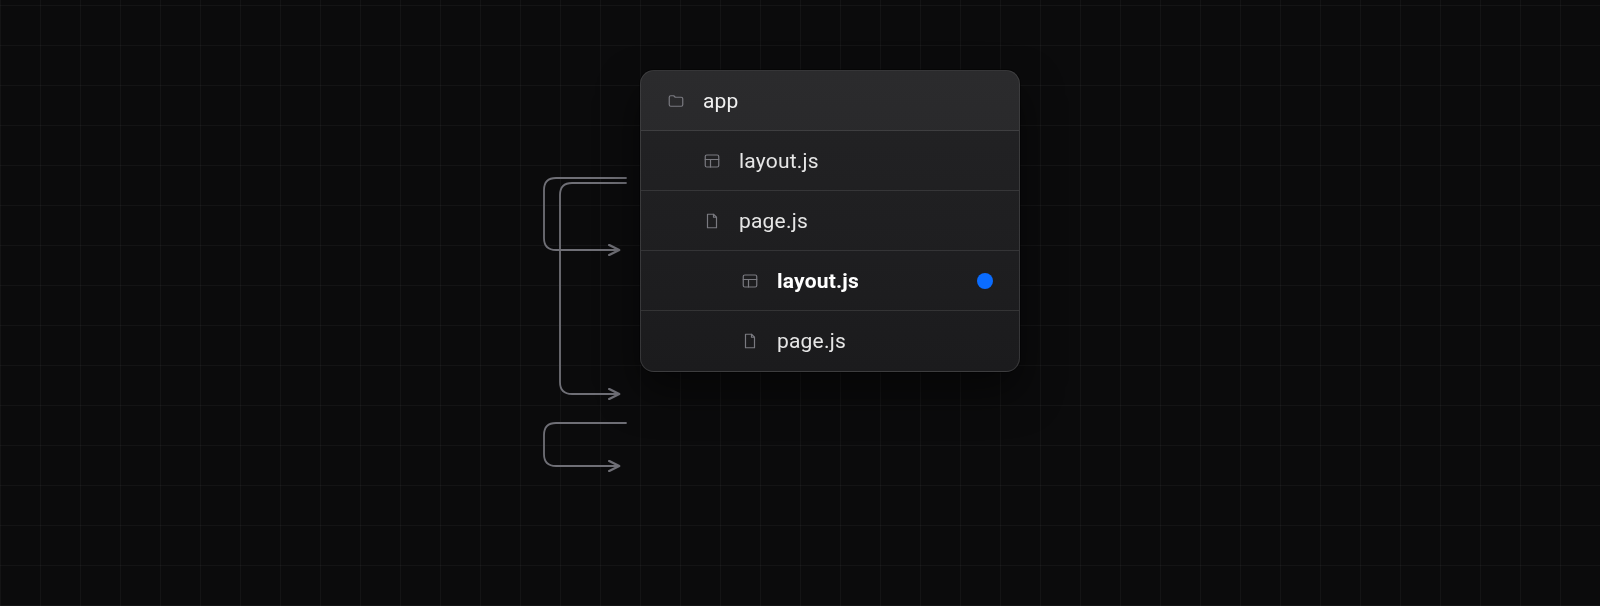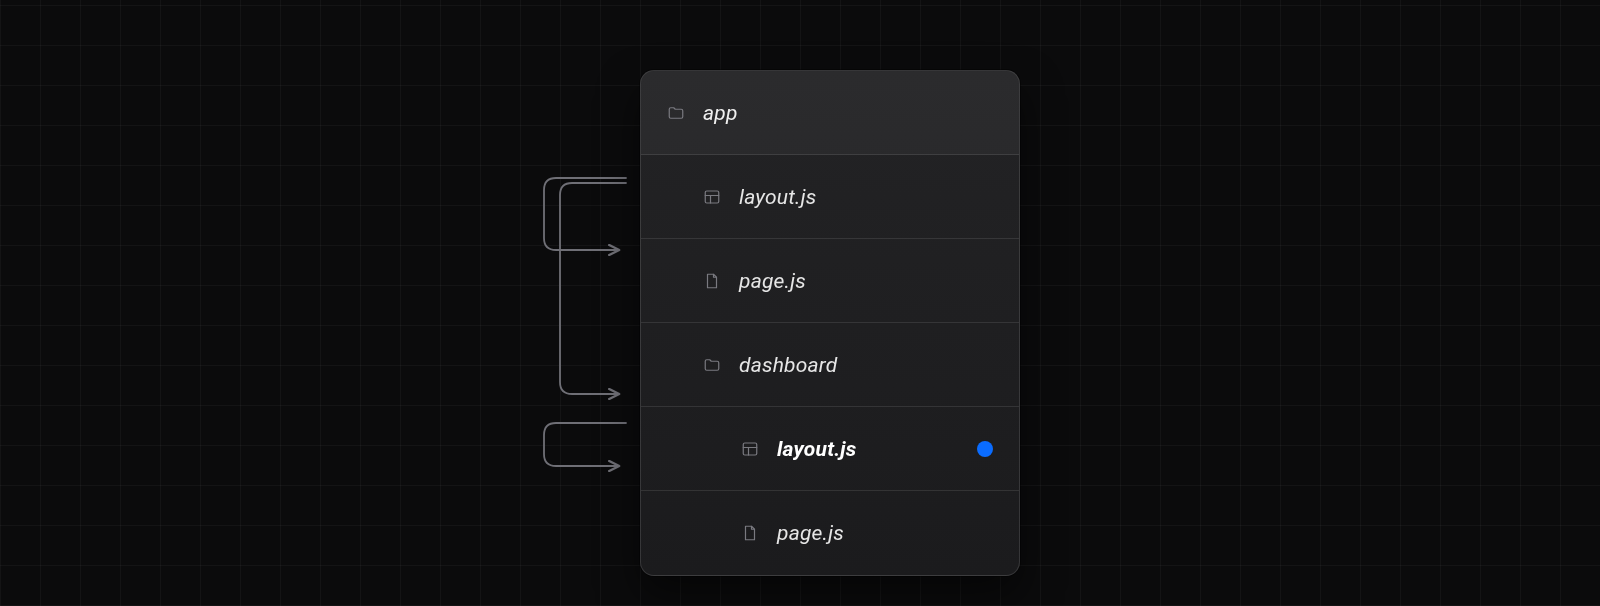--- a/index.html
+++ b/index.html
@@ -30,25 +30,24 @@
     border: 1px solid rgba(255,255,255,0.12);
     border-radius: 14px;
     overflow: hidden;
     background: linear-gradient(180deg, #232325 0%, #1b1b1d 100%);
     box-shadow: 0 0 0 1px rgba(0,0,0,0.4), 0 20px 40px rgba(0,0,0,0.5);
   }
 
   .row {
     display: flex;
     align-items: center;
-    height: 84px;
+    height: 60px;
     border-bottom: 1px solid rgba(255,255,255,0.10);
     font-size: 21px;
     position: relative;
-    font-style: italic;
   }
   .row:last-child { border-bottom: none; }
 
   .depth0 { padding-left: 26px; }
   .depth1 { padding-left: 62px; }
   .depth2 { padding-left: 100px; }
 
   .row .ic {
     width: 18px; height: 18px;
     margin-right: 18px;
@@ -127,26 +126,20 @@
   </div>
 
   <div class="row depth1">
     <svg class="ic" viewBox="0 0 24 24">
         <path d="M6 3h8l4 4v14H6z"></path>
         <path d="M14 3v4h4"></path>
       </svg>
     <span class="label">page.js</span>
   </div>
 
-  <div class="row depth1">
-    <svg class="ic" viewBox="0 0 24 24">
-        <path d="M3 7a2 2 0 0 1 2-2h4l2 2h8a2 2 0 0 1 2 2v8a2 2 0 0 1-2 2H5a2 2 0 0 1-2-2V7z"></path>
-      </svg>
-    <span class="label">dashboard</span>
-  </div>
 
   <div class="row depth2 active">
     <svg class="ic" viewBox="0 0 24 24">
         <rect x="3" y="4" width="18" height="16" rx="2"></rect>
         <line x1="3" y1="10" x2="21" y2="10"></line>
         <line x1="10" y1="10" x2="10" y2="20"></line>
       </svg>
     <span class="label">layout.js</span>
     <span class="dot"></span>
   </div>

